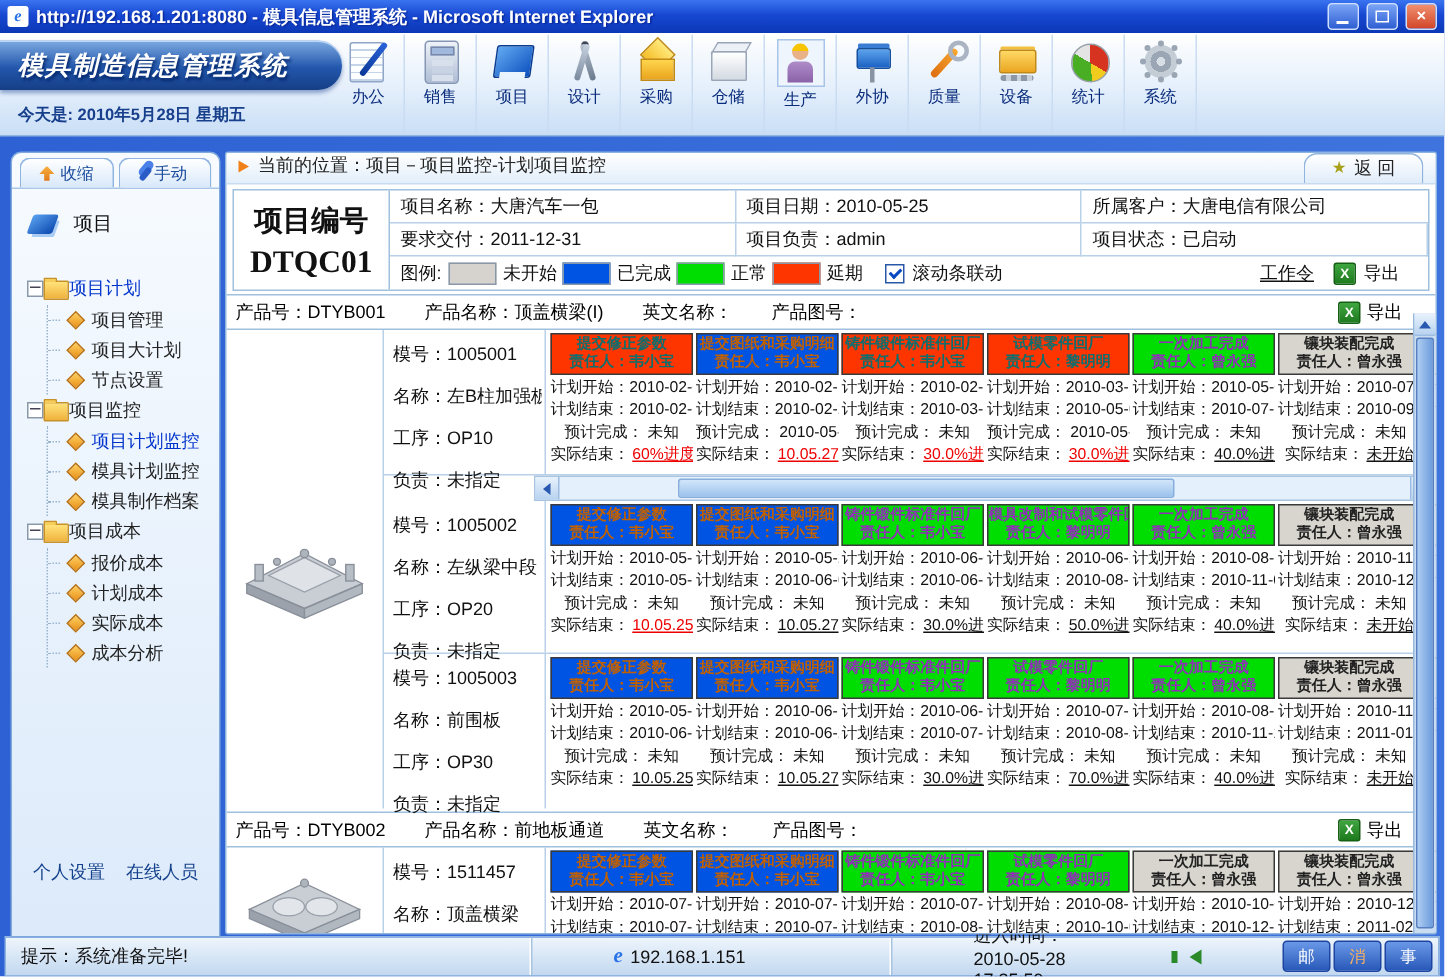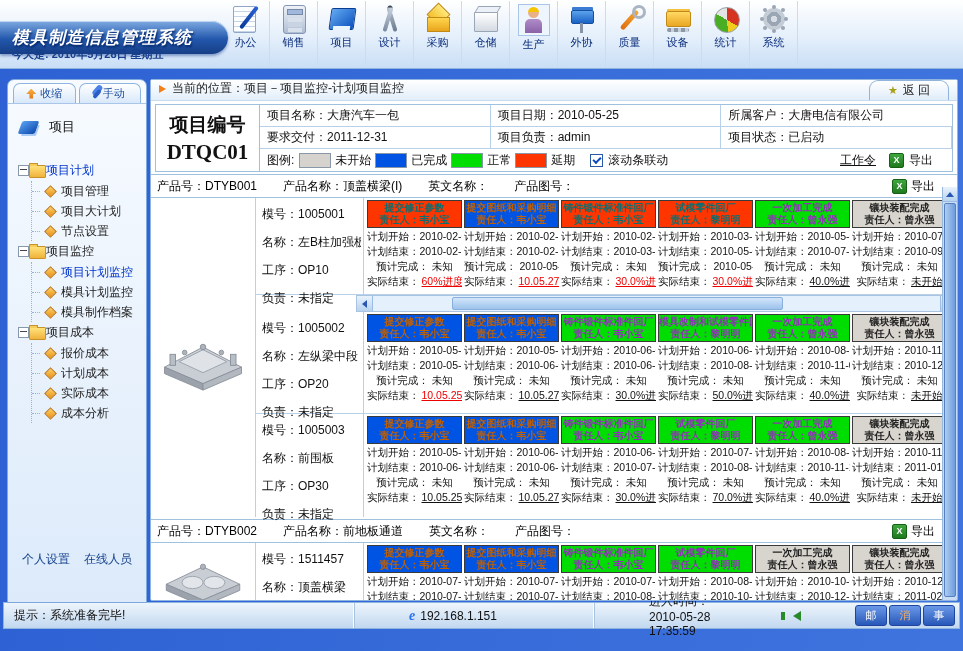--- a/index.html
+++ b/index.html
@@ -17,21 +17,21 @@
   .winbtn.close{background:linear-gradient(#F0906E,#D2462A);}
   .btn-min::after{content:"";width:8px;height:2px;background:#fff;position:absolute;bottom:3px;left:5px;}
   .btn-restore::after{content:"";width:7px;height:6px;border:1px solid #fff;position:absolute;top:4px;left:5px;}
   .btn-close::after{content:"×";font-weight:bold;}
 
   
   #headerband{position:relative;height:68px;background:linear-gradient(180deg,#FFFFFF 0%,#E4EFFB 55%,#C9DEF6 100%);border-bottom:1px solid #8FB4E0;}
   #logo{position:absolute;left:0;top:5px;width:216px;height:33px;display:flex;align-items:center;padding-left:12px;
     background:linear-gradient(180deg,#7FABE2 0%,#2257AC 55%,#163E86 100%);border-radius:0 16px 16px 0;
     color:#fff;font-size:17px;font-weight:bold;font-style:italic;letter-spacing:1px;text-shadow:1px 2px 2px #05276B;
-    box-shadow:0 2px 3px rgba(20,60,140,.45), inset 0 1px 0 #BCD6F4;margin-top:16px;}
+    box-shadow:0 2px 3px rgba(20,60,140,.45), inset 0 1px 0 #BCD6F4;}
   #dateline{position:absolute;left:12px;top:47px;font-size:11px;color:#173F8C;font-weight:bold;}
   #toolbar{position:absolute;left:222px;right:4px;top:1px;height:66px;display:flex;}
   .tb-item{width:47px;flex:none;text-align:center;padding-top:3px;border-right:1px solid #C9DCF2;cursor:pointer;}
   .tb-label{font-size:11px;color:#0A2C7C;margin-top:1px;}
   .tbicon{width:30px;height:30px;margin:0 auto;position:relative;display:block;}
   .tbicon::before,.tbicon::after{content:"";position:absolute;}
 
   [data-name="office-icon"]::before{left:2px;top:2px;width:21px;height:25px;border:1px solid #8FA6C8;border-radius:2px;
     background:repeating-linear-gradient(180deg,#FDFEFF 0 4px,#C6D4E8 4px 5px);}
   [data-name="office-icon"]::after{left:16px;top:0;width:4px;height:27px;background:linear-gradient(#2A62D8,#0A3898);border-radius:2px;transform:rotate(38deg);}
@@ -169,20 +169,27 @@
   .speaker::after{content:"";position:absolute;left:-12px;top:-4px;width:4px;height:8px;background:#2A8A2A;}
   .sb-btns{display:flex;gap:2px;padding:0 4px 0 2px;}
   .sb-btn{width:30px;height:19px;background:linear-gradient(#6A98E8,#2858B8);border:1px solid #1C44A0;border-radius:3px;
     display:flex;align-items:center;justify-content:center;font-size:11px;cursor:pointer;}
 </style>
 </head>
 <body>
 
 <div id="screen" data-name="app-window">
 
+  <div id="titlebar" data-name="title-bar">
+    <span class="page-icon" data-name="ie-page-icon"></span>
+    <span id="title-text" data-name="window-title">http://192.168.1.201:8080 - 模具信息管理系统 - Microsoft Internet Explorer</span>
+    <span class="winbtn btn-min" data-name="minimize-button"></span>
+    <span class="winbtn btn-restore" data-name="restore-button"></span>
+    <span class="winbtn close btn-close" data-name="close-button"></span>
+  </div>
 
   <div id="headerband" data-name="header-band">
     <div id="logo" data-name="app-logo">模具制造信息管理系统</div>
     <div id="dateline" data-name="date-line">今天是: 2010年5月28日 星期五</div>
     <div id="toolbar" data-name="main-toolbar">
 
         <div class="tb-item" data-name="toolbar-item">
           <span class="tbicon" data-name="office-icon"></span>
           <div class="tb-label" data-name="toolbar-item-label">办公</div>
         </div>

